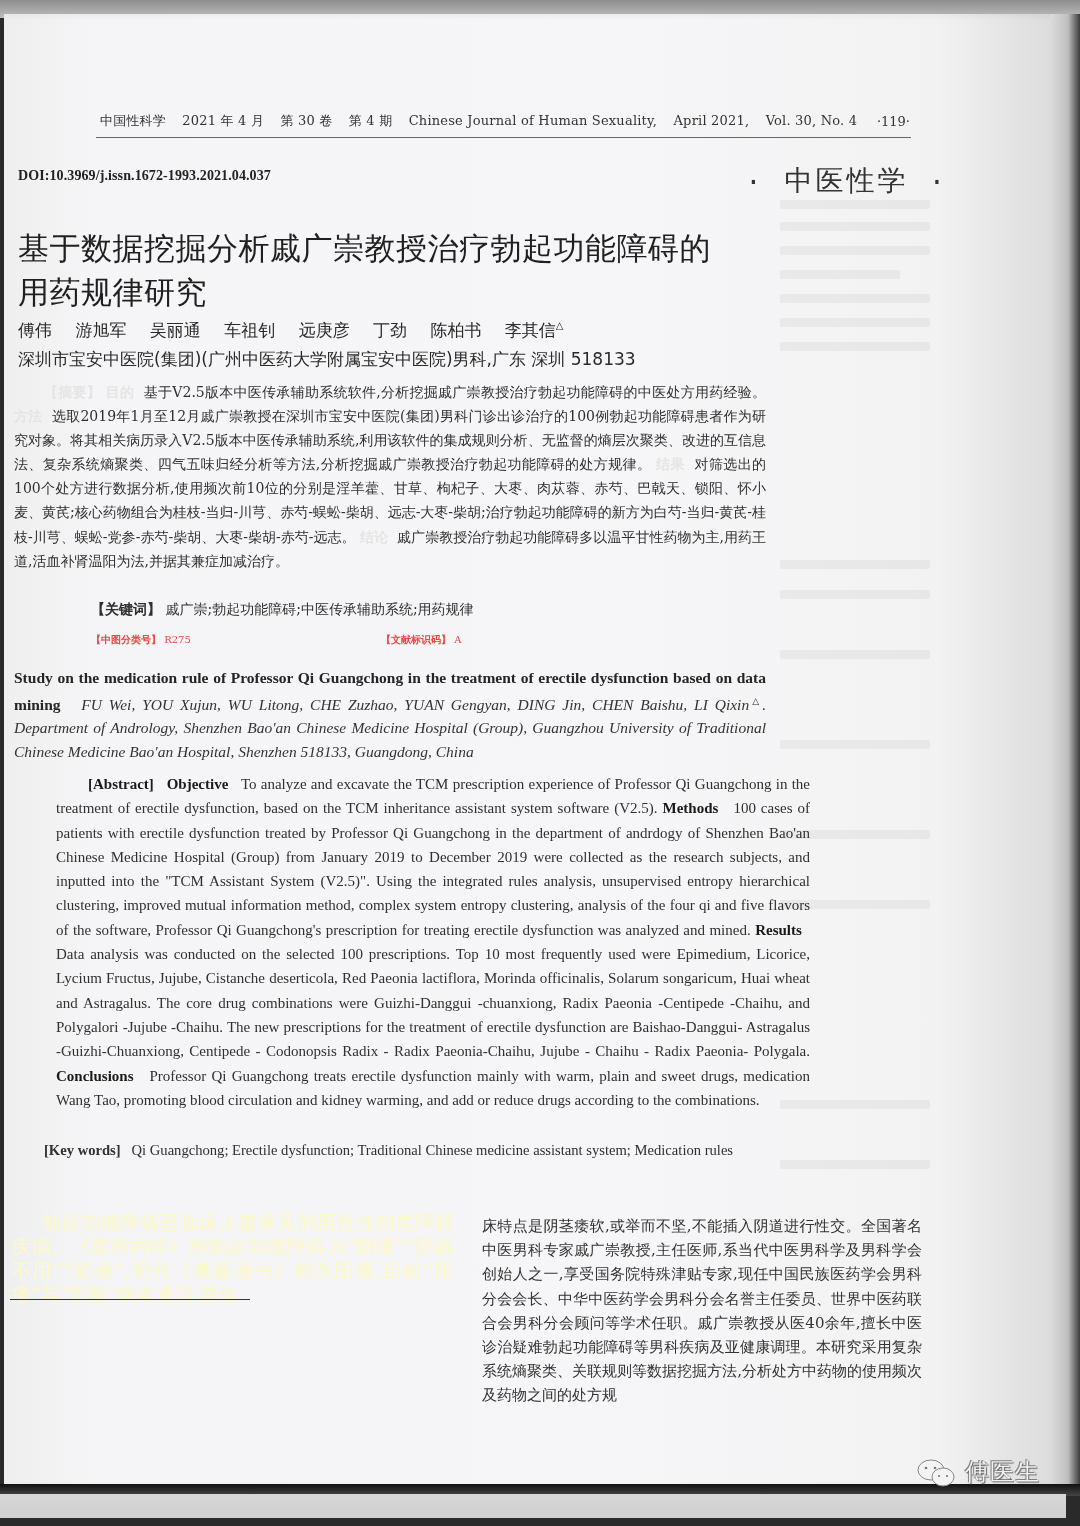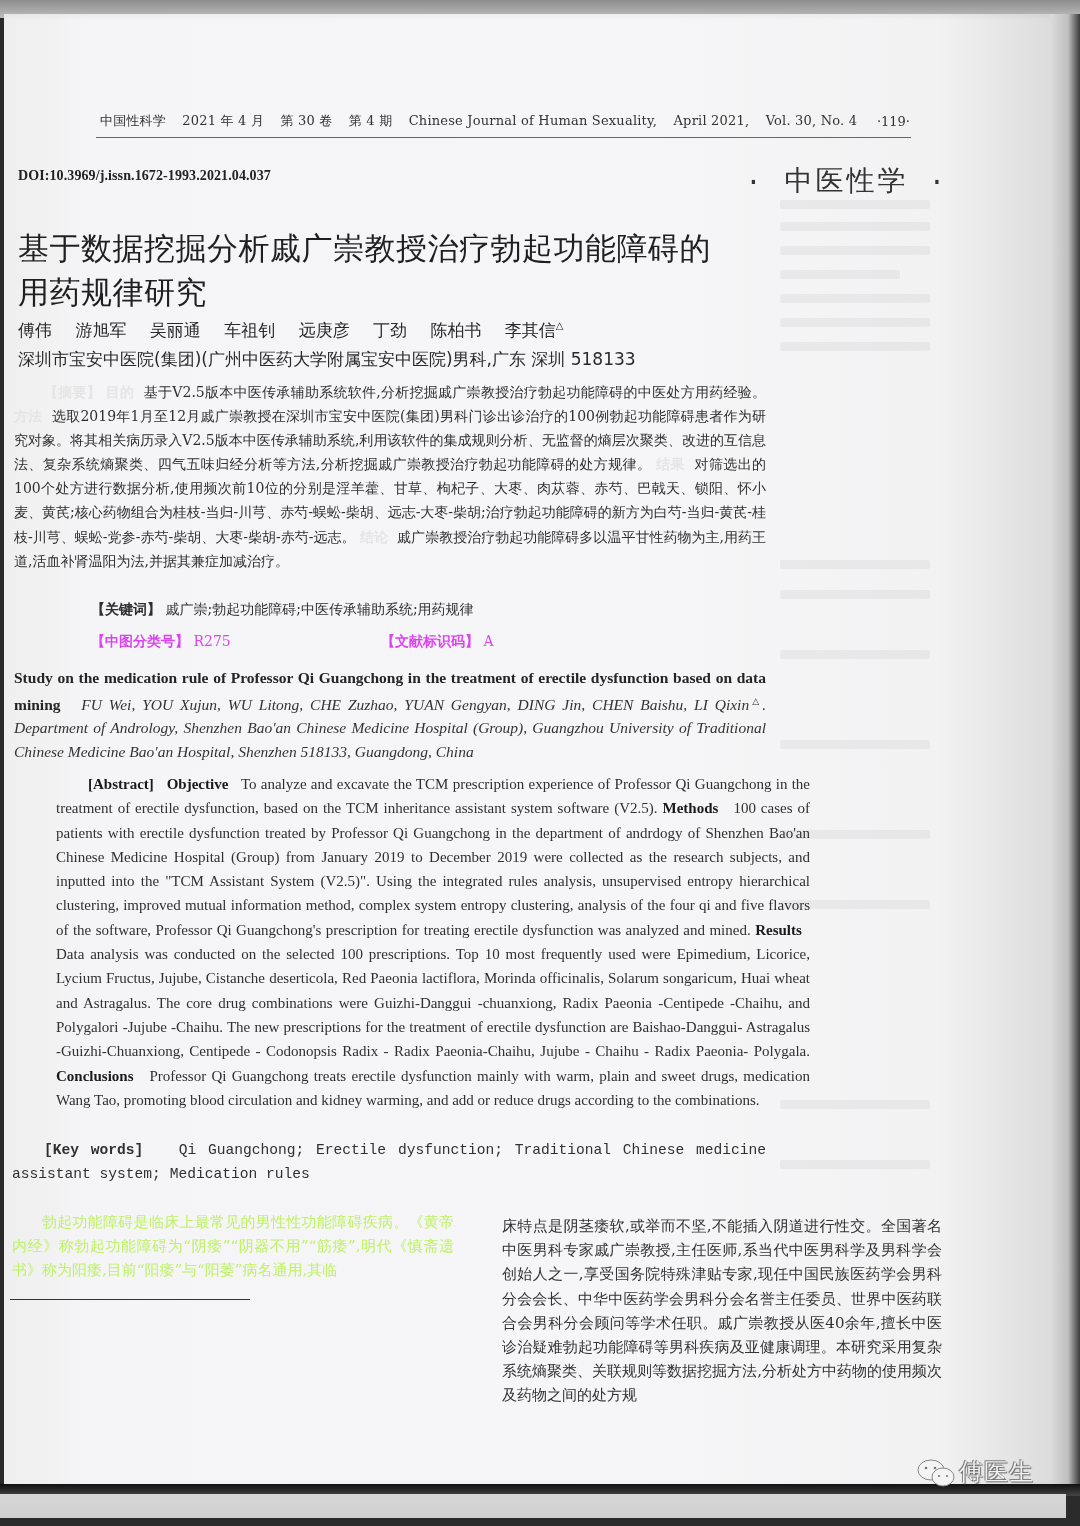--- a/index.html
+++ b/index.html
@@ -68,60 +68,60 @@
   }
 
   .abstract-cn {
     position: absolute; left: 14px; top: 380px; width: 752px;
     font-size: 14px; line-height: 24.1px; color: #2f2f2f; text-align: justify;
     text-indent: 30px;
   }
   .abstract-cn b { font-family: "DejaVu Sans", sans-serif; color: #e5e5e5; }
   .kw-cn { position: absolute; left: 44px; top: 601px; font-size: 14px; color: #2f2f2f; white-space: nowrap; }
   .kw-cn b, .cls-line b { font-family: "DejaVu Sans", sans-serif; margin-left: 47px; }
-  .cls-line { position: absolute; left: 44px; top: 633px; font-size: 14px; color: #d946ef; white-space: nowrap; width: 720px; }
+  .cls-line { position: absolute; left: 44px; top: 633px; font-size: 10px; color: #ef4444; white-space: nowrap; width: 720px; }
   .cls-line .doccode { position: absolute; left: 290px; top: 0; }
 
   .title-en {
     position: absolute; left: 14px; top: 666px; width: 752px;
     font-family: "Liberation Serif", serif; font-size: 15.5px; line-height: 23.6px; color: #252525; text-align: justify;
   }
   .title-en b { font-weight: bold; }
   .title-en i { font-style: italic; color: #333; }
 
   .abstract-en {
     position: absolute; left: 12px; top: 772px; width: 754px;
     font-family: Liberation Serif, serif; font-size: 15px; line-height: 24.3px; color: #303030; text-align: justify;
     text-indent: 32px;
     margin-left: 44px;
   }
   .abstract-en b { color: #1a1a1a; }
   .kw-en {
     position: absolute; left: 12px; top: 1138px; width: 754px;
-    font-family: Liberation Mono, monospace; font-size: 14.6px; line-height: 24.3px; color: #303030; text-align: justify;
+    font-family: Liberation Serif, serif; font-size: 14.6px; line-height: 24.3px; color: #303030; text-align: justify;
     text-indent: 32px;
   }
 
   .body-left {
     position: absolute; left: 12px; top: 1210px; width: 442px;
-    font-size: 15px; line-height: 24px; color: #bef264; text-align: justify; text-indent: 30px;
+    font-size: 19px; line-height: 24px; color: #fef9c3; text-align: justify; text-indent: 30px;
   }
   .body-right {
     position: absolute; left: 482px; top: 1214px; width: 440px;
-    font-size: 15px; line-height: 24.2px; color: #333; text-align: justify; margin-left: 20px;
+    font-size: 15px; line-height: 24.2px; color: #333; text-align: justify;
   }
   .fn-rule { position: absolute; left: 10px; top: 1299px; width: 240px; height: 1px; background: #333; }
   .footnote {
     position: absolute; left: 8px; top: 1309px; width: 448px;
     font-size: 12.2px; line-height: 22.4px; color: #333; text-align: justify;
   }
   .footnote b { font-family: "DejaVu Sans", sans-serif; }
 
   .watermark {
-    position: absolute; left: 915px; top: 1456px; display: flex; align-items: center; 
+    position: absolute; left: 915px; top: 1456px; display: flex; align-items: center; gap: 6px;
   }
   .wm-icon { width: 44px; height: 30px; position: relative; }
   .wm-text {
     font-family: "DejaVu Sans", sans-serif; font-size: 24px; color: #f2f2f2; letter-spacing: 1px;
     text-shadow: 0 0 1px #555, 1px 1px 1px #666, -1px -1px 0 #888;
   }
 </style>
 </head>
 <body>
 

